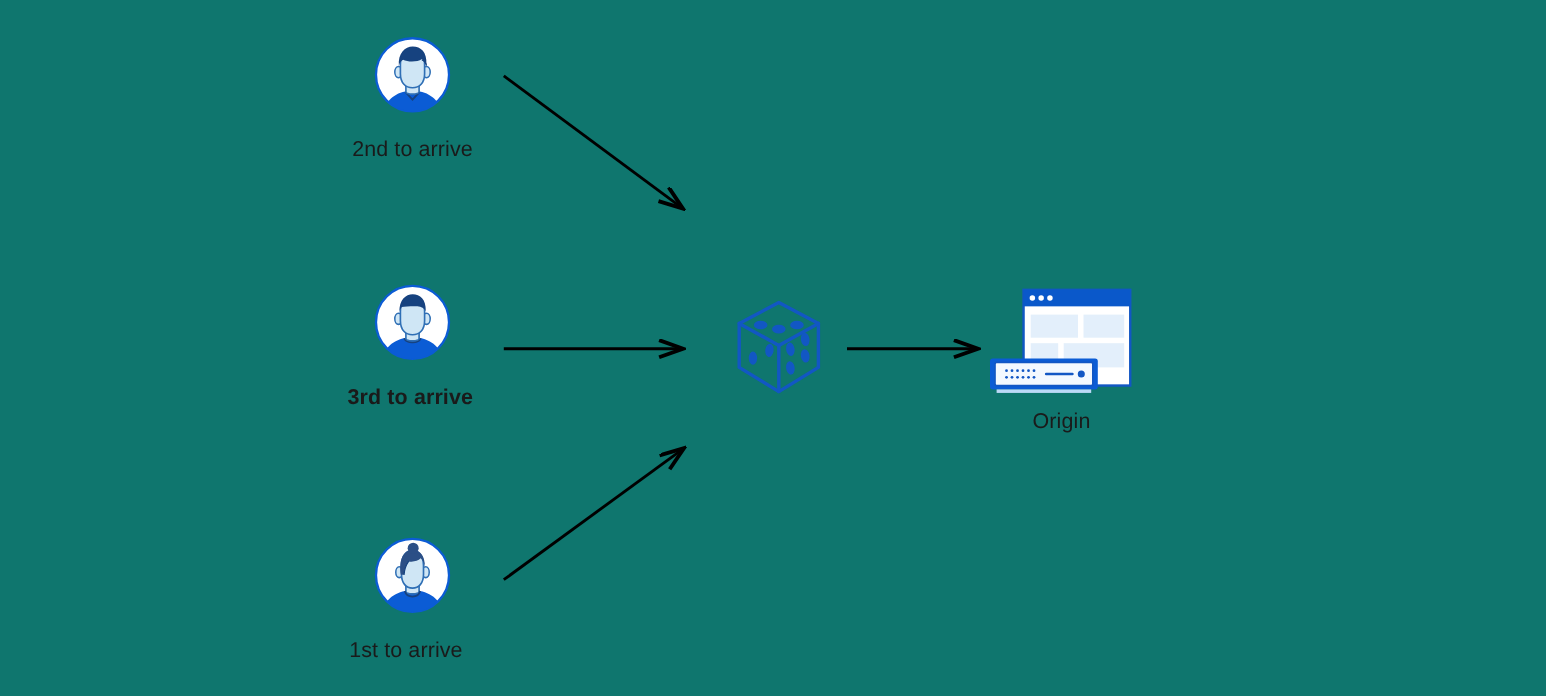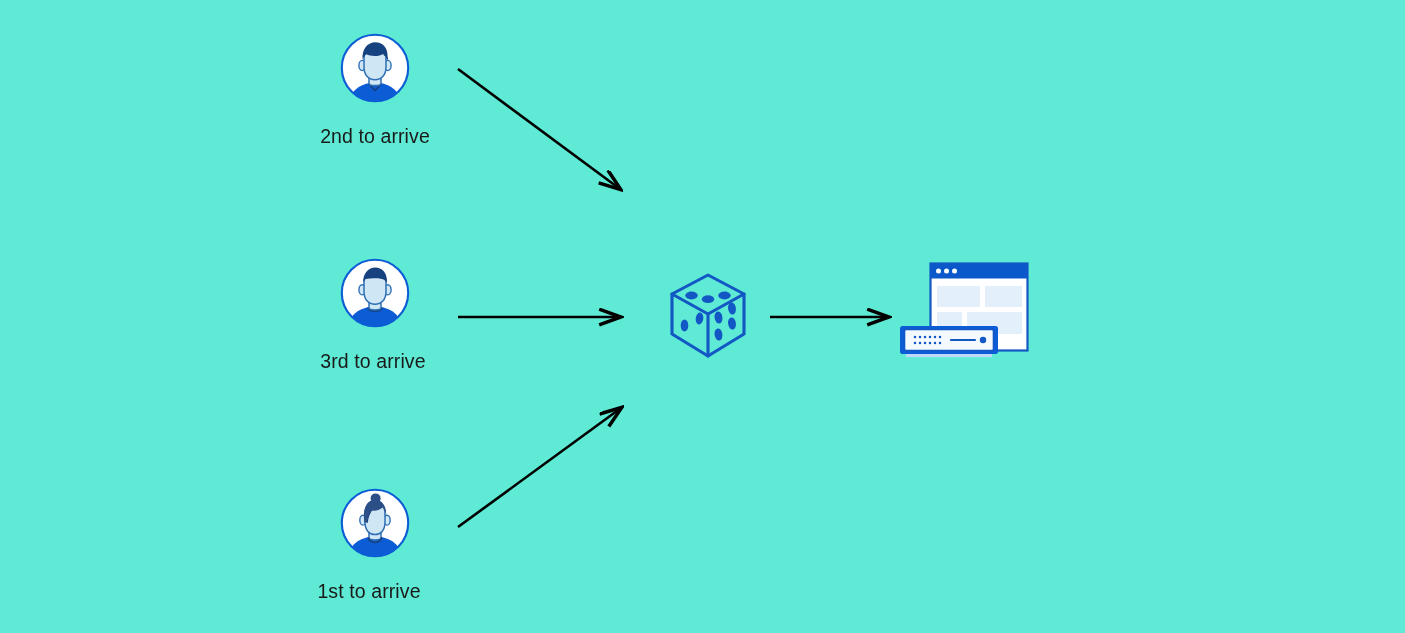--- a/index.html
+++ b/index.html
@@ -7,21 +7,21 @@
     padding: 0;
     background: #ffffff;
   }
   body {
     font-family: "Liberation Sans", sans-serif;
   }
   #canvas {
     position: relative;
     width: 1405px;
     height: 633px;
-    background: #5eead4;
+    background: #0f766e;
     overflow: hidden;
   }
   .node {
     position: absolute;
   }
   .avatar-wrap {
     position: absolute;
     width: 74px;
     height: 74px;
   }
@@ -121,21 +121,21 @@
           <path d="M31 41 L31 51.8 C31 54.6, 43 54.6, 43 51.8 L43 41 Z" fill="#cfe6f5" stroke="#2f6fb5" stroke-width="1.5"></path>
           <ellipse cx="24.3" cy="33.8" rx="3.4" ry="5.1" fill="#cfe6f5" stroke="#2f6fb5" stroke-width="1.4"></ellipse>
           <ellipse cx="49.7" cy="33.8" rx="3.4" ry="5.1" fill="#cfe6f5" stroke="#2f6fb5" stroke-width="1.4"></ellipse>
           <path d="M26 27.5 C26 18, 32 13.5, 37 13.5 C42 13.5, 48 18, 48 27.5 L48 35.5 C48 44, 43.2 48.3, 37 48.3 C30.8 48.3, 26 44, 26 35.5 Z" fill="#cfe6f5" stroke="#2f6fb5" stroke-width="1.5"></path>
           <path d="M25.2 27.2 C24.8 17, 30.8 11.6, 37.2 11.6 C43.8 11.6, 49.5 16.2, 49 26.9
                    C47.8 24.2, 45 22.6, 41.5 22.4 C37 22.2, 30 22.5, 27.2 23.2
                    C26.2 24.2, 25.6 25.6, 25.2 27.2 Z" fill="#16427f"></path>
         </g>
       </svg>
     </div>
-    <div class="node-label" style="left:-69px; top:94px; width:208px;">3rd to arrive</div>
+    <div class="node-label" style="left:-69px; top:94px; width:208px;font-weight:bold;">3rd to arrive</div>
   </div>
 
   <div class="node" style="left:338px; top:486px;">
     <div class="avatar-wrap" style="left:0; top:0;">
       <svg width="74" height="74" viewBox="0 0 74 74" xmlns="http://www.w3.org/2000/svg">
         <defs>
           <clipPath id="clipC">
               <circle cx="37" cy="37" r="33.2"></circle>
             </clipPath>
         </defs>
@@ -223,15 +223,16 @@
             <circle cx="35" cy="85" r="1.25"></circle>
           <circle cx="40" cy="85" r="1.25"></circle>
             <circle cx="45" cy="85" r="1.25"></circle>
         </g>
         <line x1="56" y1="82" x2="80" y2="82" stroke="#1257c4" stroke-width="2.2" stroke-linecap="round"></line>
         <circle cx="88" cy="82" r="3.2" fill="#1257c4"></circle>
 
         <rect x="11" y="96" width="86" height="3.2" fill="#bcd9f7"></rect>
       </g>
     </svg>
+    <div class="node-label" style="left:-35px; top:114px; width:210px;">Origin</div>
   </div>
 
 </div>
 
 </body></html>

